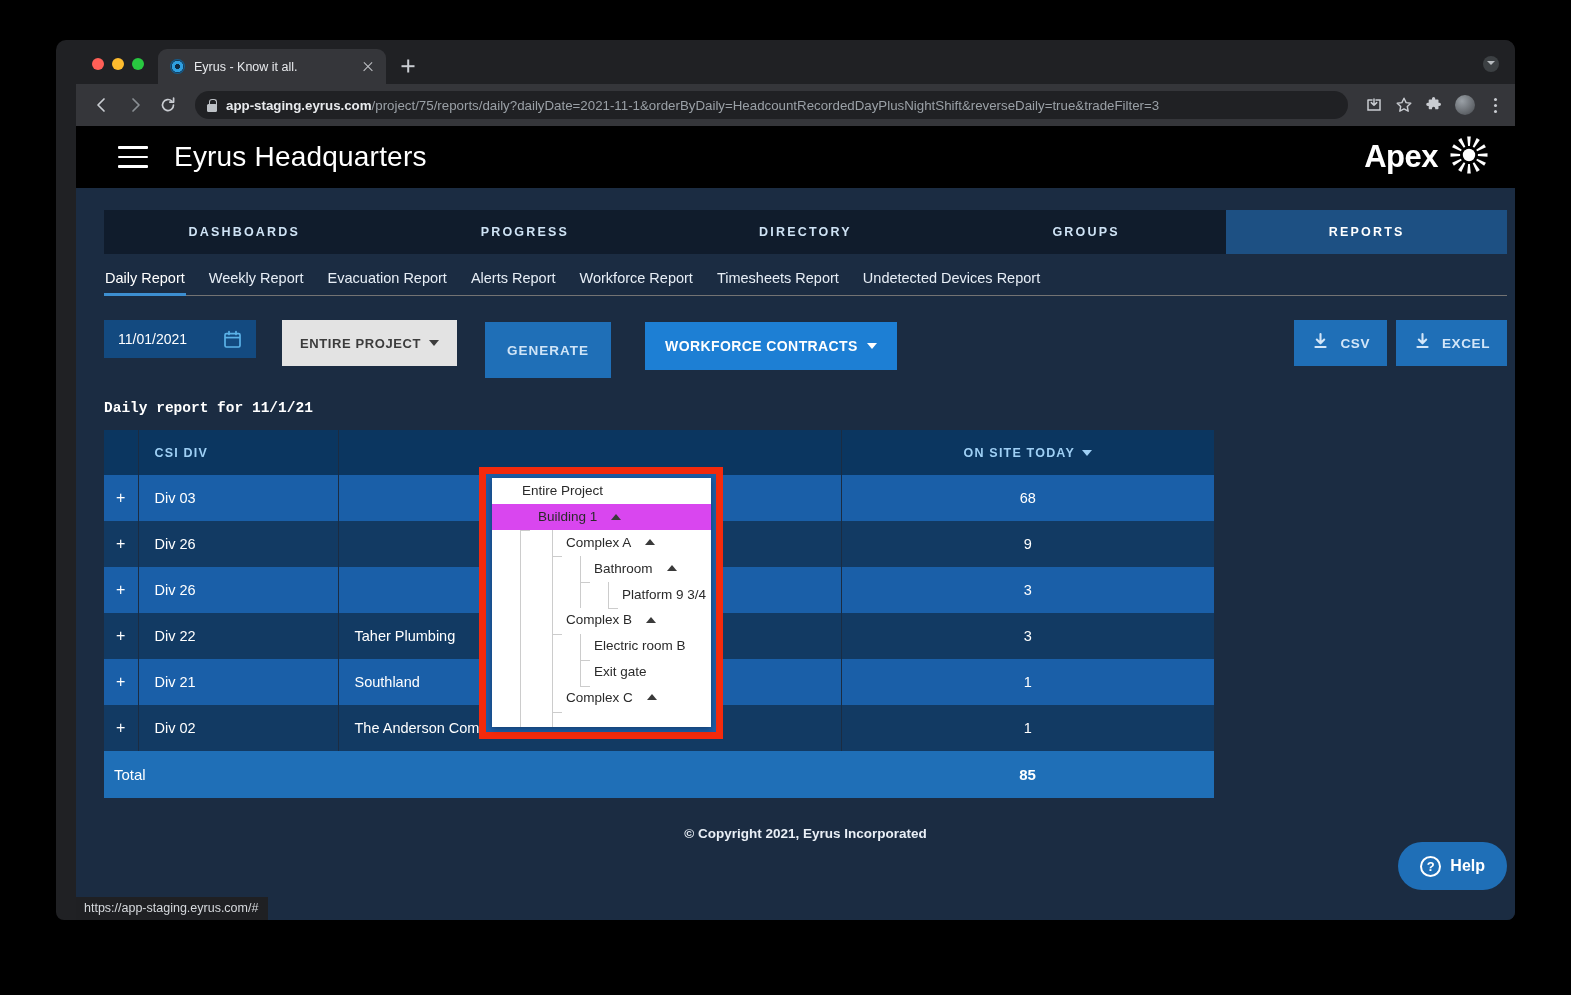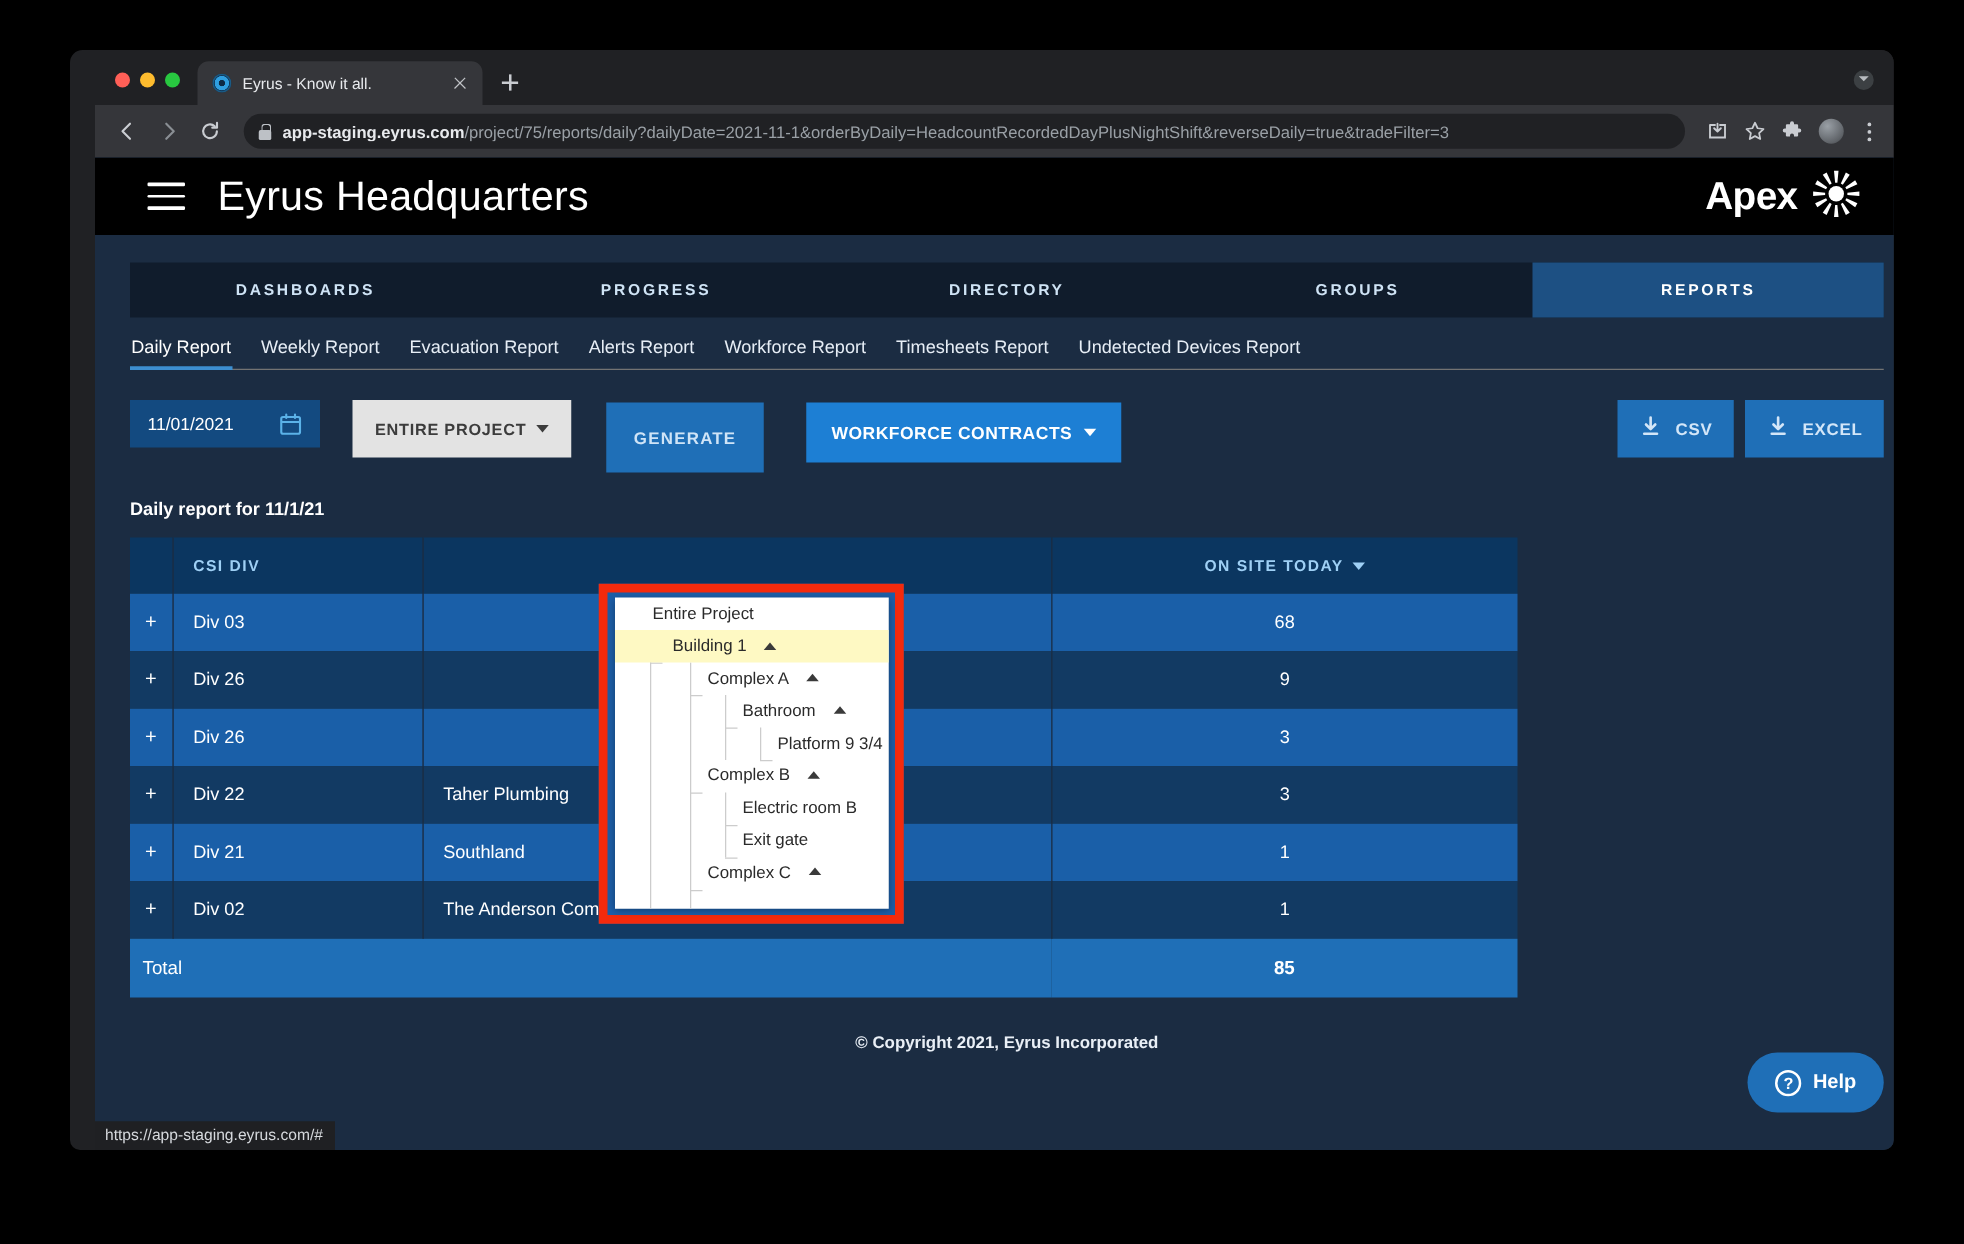--- a/index.html
+++ b/index.html
@@ -108,21 +108,21 @@
   .page {
     position: relative; width: 1459px; height: 794px;
     background: #1b2c42; overflow: hidden;
   }
   .appbar {
     height: 62px; background: #000; display: flex; align-items: center;
     padding: 0 30px 0 30px;
   }
   .hamburger { width: 30px; display: flex; flex-direction: column; gap: 7px; margin-left: 12px; margin-right: 26px; }
   .hamburger i { display:block; height: 2.4px; background: #fff; border-radius: 1px; }
-  .app-title { color: #fff; font-size: 33px; font-weight: 400; letter-spacing: .2px; }
+  .app-title { color: #fff; font-size: 28px; font-weight: 400; letter-spacing: .2px; }
   .brand { margin-left: auto; display: flex; align-items: center; gap: 9px; padding-right: 14px; }
   .brand-text { color: #fff; font-size: 31px; font-weight: bold; letter-spacing: -.5px; }
 
   
   .mainnav {
     margin: 22px 28px 0 28px; height: 44px; display: flex;
     background: #101c2c;
   }
   .mainnav .item {
     flex: 1 1 0; display: flex; align-items: center; justify-content: center;
@@ -172,21 +172,21 @@
   }
   .caret-dn { width: 0; height: 0; border-left: 5px solid transparent; border-right: 5px solid transparent; border-top: 6px solid currentColor; }
   .dl-group { margin-left: auto; display: flex; gap: 9px; margin-top: 2px; }
   .btn-dl {
     height: 46px; background: #1f6fb7; color: #d3e6f8; font-size: 13.5px; font-weight: bold;
     letter-spacing: .6px; display: flex; align-items: center; gap: 10px; padding: 0 17px;
   }
 
   
   .report-title {
-    margin: 26px 28px 0 28px; color: #ffffff; font-size: 14.5px; font-weight: bold;
+    margin: 26px 28px 0 28px; color: #ffffff; font-size: 14.5px; font-weight: bold; font-family: Liberation Mono, monospace;
   }
 
   
   .tbl { margin: 14px 28px 0 28px; width: 1110px; border-collapse: collapse; table-layout: fixed; }
   .tbl col.c0 { width: 34px; }
   .tbl col.c1 { width: 200px; }
   .tbl col.c2 { width: 503px; }
   .tbl col.c3 { width: 373px; }
   .tbl thead th {
     background: #0b3660; color: #9fd0f5; font-size: 12.5px; font-weight: bold;
@@ -222,21 +222,21 @@
   }
   .ddpanel {
     position: absolute; left: 416px; top: 352px; width: 219px; height: 249px;
     background: #ffffff; overflow: hidden; z-index: 41;
     box-shadow: 0 2px 6px rgba(0,0,0,.35);
   }
   .ddrow {
     position: relative; height: 25.8px; display: flex; align-items: center;
     font-size: 13.5px; color: #2a2a2a; white-space: nowrap;
   }
-  .ddrow.hl { background: #fef9c3; }
+  .ddrow.hl { background: #d946ef; }
   .ddrow .lbl { flex: 0 0 auto; }
   .ddrow .up {
     width: 0; height: 0; margin-left: 14px;
     border-left: 5px solid transparent; border-right: 5px solid transparent;
     border-bottom: 6px solid #3a3a3a;
   }
   
   .guide { position: absolute; background: #cccccc; }
 
   

